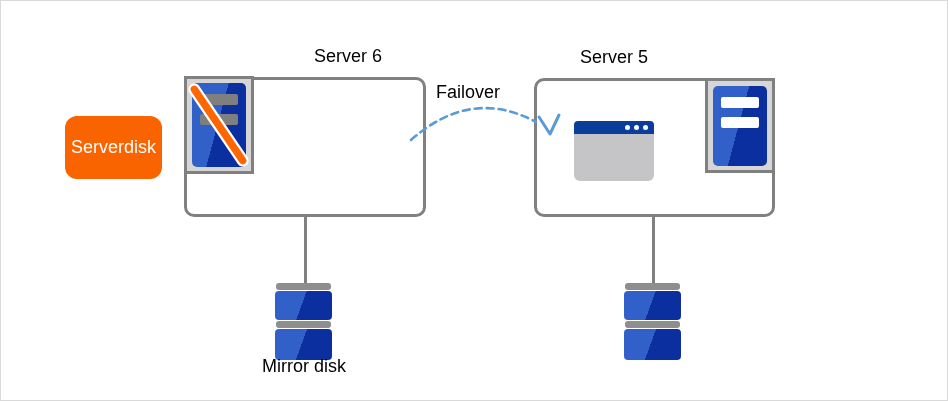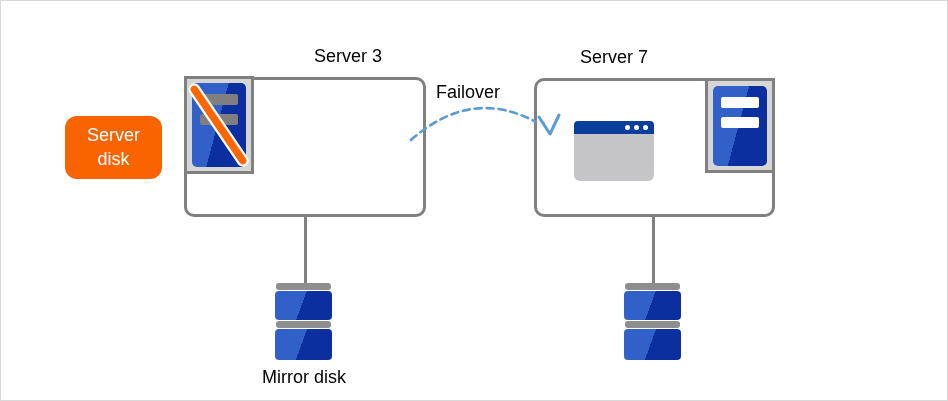--- a/index.html
+++ b/index.html
@@ -25,21 +25,21 @@
   
   .badge {
     position: absolute;
     left: 64px; top: 115px;
     width: 97px; height: 63px;
     background: var(--badge-bg, #fa6400);
     border-radius: 12px;
     color: #fff;
     font-size: 18px;
     line-height: 1.3;
-    display: flex; flex-direction: column;
+    display: flex; flex-direction: row;
     align-items: center; justify-content: center;
     z-index: 3;
   }
   .badge span { display: block; }
 
   
   .box {
     position: absolute;
     background: #fff;
     border: 3px solid var(--border-gray, #808080);
@@ -141,34 +141,34 @@
     border-radius: 3px;
     background: var(--disk-gray, #8e8e8e);
   }
   .disk-block {
     width: 57px; height: 29px;
     border-radius: 4px;
     background: linear-gradient(110deg, var(--accent-blue-light, #3060c8) 47%, var(--accent-blue-dark, #0b2f9e) 47%);
   }
   .disk-block.tall { height: 31px; }
 
-  .mirror-label { left: 233px; top: 366px; width: 140px; }
+  .mirror-label { left: 233px; top: 355px; width: 140px; }
 </style>
 </head>
 <body>
 
 <div class="canvas">
 
   <div class="badge">
     <span>Server</span>
     <span>disk</span>
   </div>
 
-  <div class="label server1-label">Server 3</div>
-  <div class="label server2-label">Server 7</div>
+  <div class="label server1-label">Server 6</div>
+  <div class="label server2-label">Server 5</div>
 
   <div class="box server1-box"></div>
   <div class="icon-frame s1">
     <div class="server-shape">
       <div class="bar gray"></div>
       <div class="bar gray"></div>
     </div>
     <svg class="slash" viewBox="0 0 70 98" aria-hidden="true">
       <line x1="8" y1="10" x2="61" y2="88" stroke="#ffffff" stroke-width="13" stroke-linecap="round"></line>
       <line x1="8" y1="10" x2="61" y2="88" stroke="#ff6600" stroke-width="8" stroke-linecap="round"></line>

